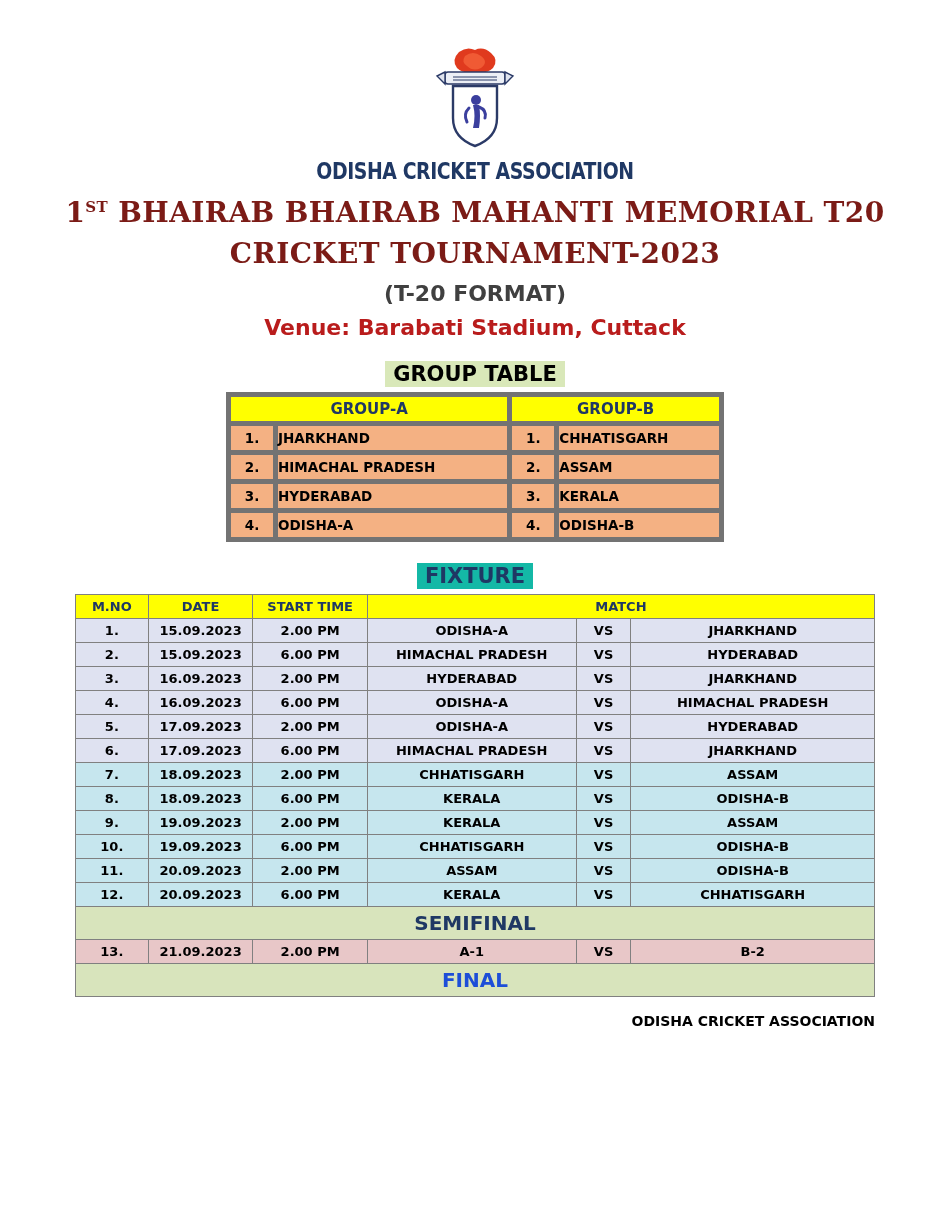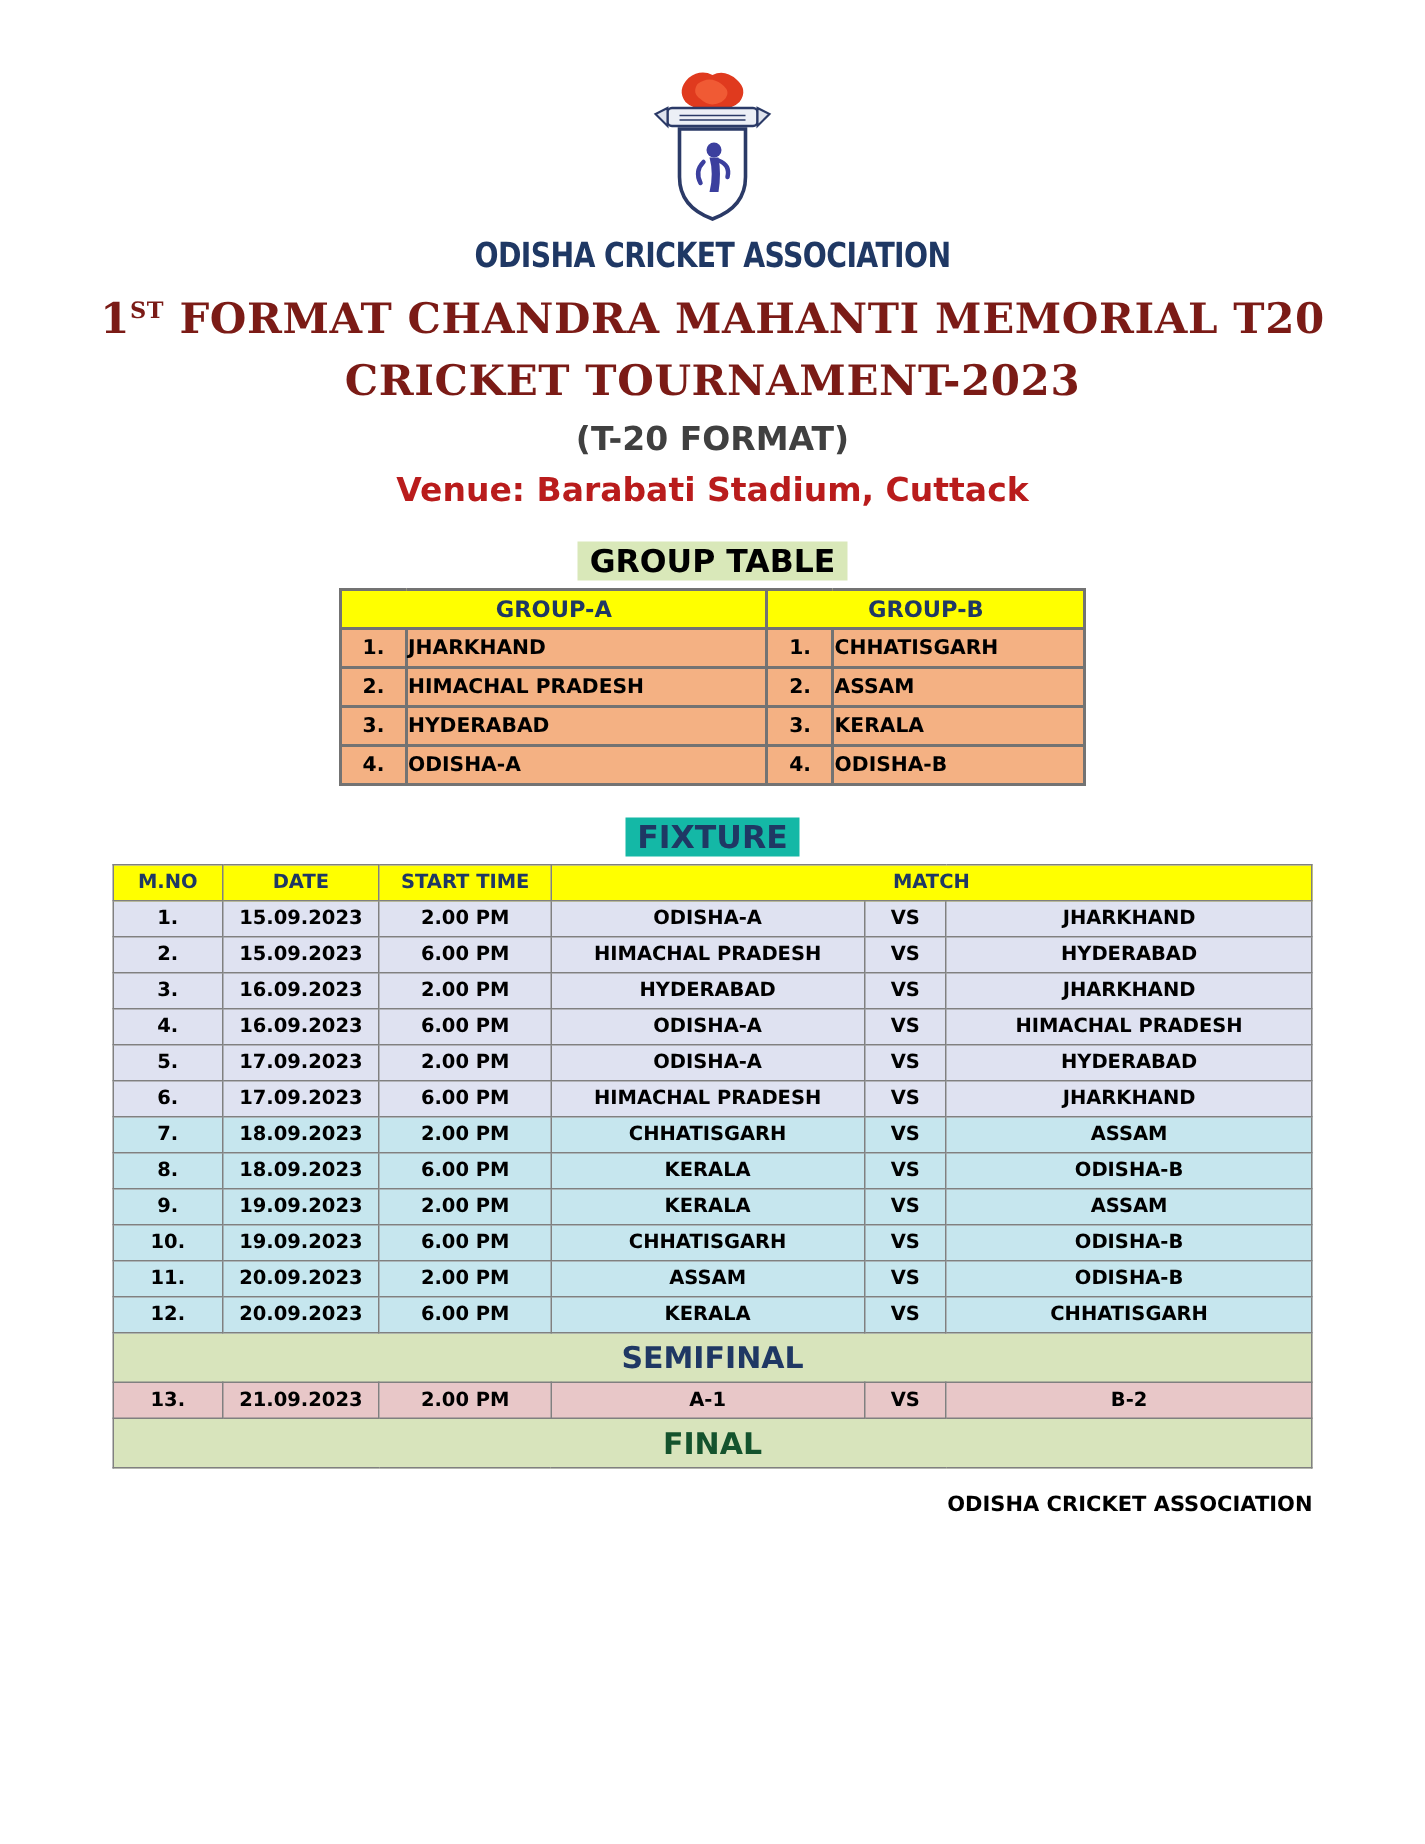--- a/index.html
+++ b/index.html
@@ -100,21 +100,21 @@
     border-collapse: collapse;
   }
   .group-table {
     margin: 0 auto;
     width: 498px;
     font-family: "DejaVu Sans", sans-serif;
     font-size: 13.5px;
     font-weight: bold;
   }
   .group-table th, .group-table td {
-    border: 2px solid #737373;
+    border: 5px solid #737373;
     height: 22px;
     padding: 1px 0;
   }
   .group-table th {
     background: #ffff00;
     color: #1f3864;
     font-size: 15px;
     text-align: center;
   }
   .group-table td {
@@ -162,21 +162,21 @@
   tr.final td   { background: #f8cbad; }
 
   td.stage-title {
     background: #d8e4bc !important;
     color: #1f3864;
     font-size: 20px;
     font-weight: bold;
     height: 30px;
   }
   td.stage-title.final-title {
-    color: #14532d;
+    color: #1d4ed8;
     margin-left: 26px;
   }
 
   
   .footer {
     width: 800px;
     margin: 16px auto 0 auto;
     text-align: right;
     font-family: "DejaVu Sans", sans-serif;
     font-weight: bold;
@@ -209,21 +209,21 @@
         <path d="M50 61 Q58 64 56 72" stroke="#3b3f9e" stroke-width="3" fill="none" stroke-linecap="round"></path>
         <path d="M40 62 Q34 68 38 76" stroke="#3b3f9e" stroke-width="3" fill="none" stroke-linecap="round"></path>
       </svg>
     </div>
   </div>
 
   <div class="org-name">ODISHA CRICKET ASSOCIATION</div>
 
   <div class="tourney-line">
     <span>1</span><sup>ST</sup>
-    <span>FORMAT CHANDRA MAHANTI MEMORIAL T20</span>
+    <span>BHAIRAB BHAIRAB MAHANTI MEMORIAL T20</span>
   </div>
   <div class="tourney-line" style="margin-top:2px">CRICKET TOURNAMENT-2023</div>
 
   <div class="format-line">(T-20 FORMAT)</div>
   <div class="venue-line">Venue: Barabati Stadium, Cuttack</div>
 
   <div class="section-title">
     <span>GROUP TABLE</span>
   </div>
 

